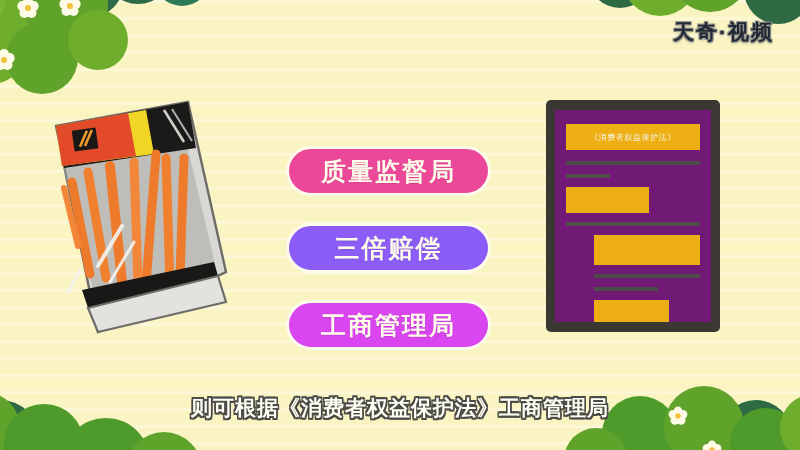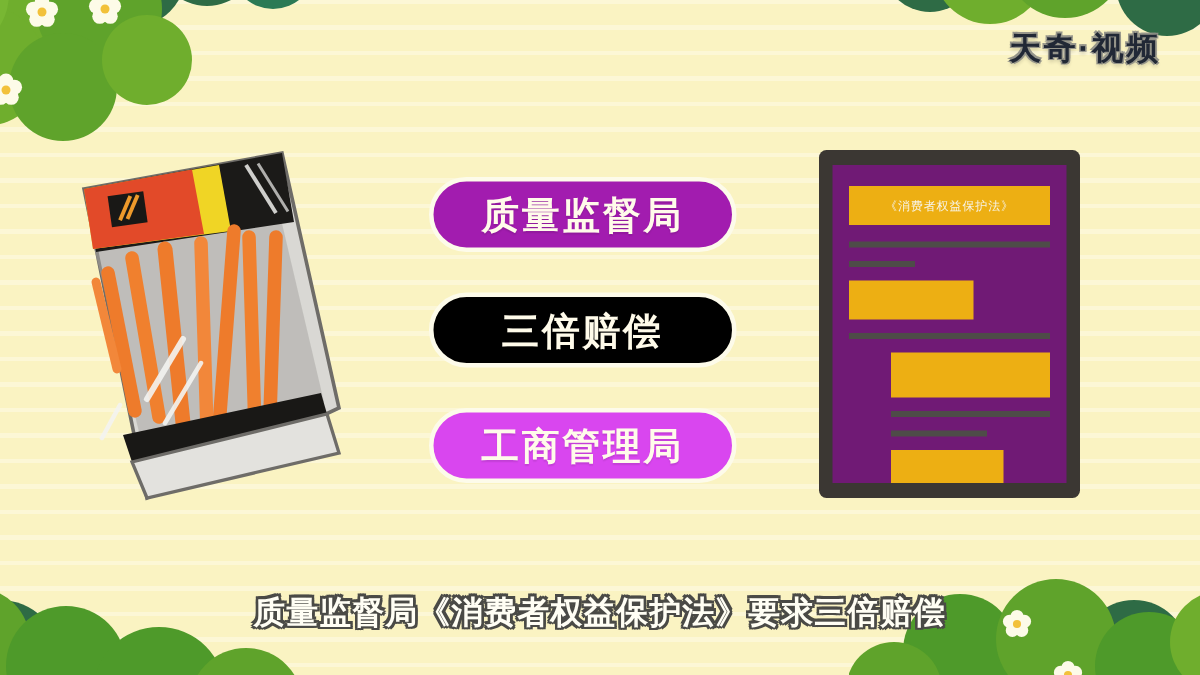--- a/index.html
+++ b/index.html
@@ -53,22 +53,22 @@
     box-sizing: border-box;
     display: flex;
     align-items: center;
     justify-content: center;
     color: #FFFBEA;
     font-size: 25px;
     font-weight: bold;
     letter-spacing: 2px;
     text-shadow: 0 1px 1px rgba(0,0,0,.10);
   }
-  .pill-1 { background: #a21caf; }
-  .pill-2 { background: #000000; }
+  .pill-1 { background: #ec4899; margin-top: 28px; }
+  .pill-2 { background: #8b5cf6; }
   .pill-3 { background: #d946ef; }
 
   
   .doc {
     position: absolute;
     left: 546px; top: 100px;
     width: 174px; height: 232px;
     background: #3B3733;
     border-radius: 5px;
     box-sizing: border-box;
@@ -351,15 +351,15 @@
       <div class="line" style="width:100%"></div>
       <div class="block" style="width:79%;height:30px;margin-left:21%"></div>
       <div class="line" style="width:79%;margin-left:21%"></div>
       <div class="line" style="width:48%;margin-left:21%"></div>
       <div class="block" style="width:56%;height:22px;margin-left:21%"></div>
     </div>
   </div>
 
   <div class="watermark">天奇·视频</div>
 
-  <div class="subtitle">质量监督局《消费者权益保护法》要求三倍赔偿</div>
+  <div class="subtitle">则可根据《消费者权益保护法》工商管理局</div>
 
 </div>
 
 </body></html>

